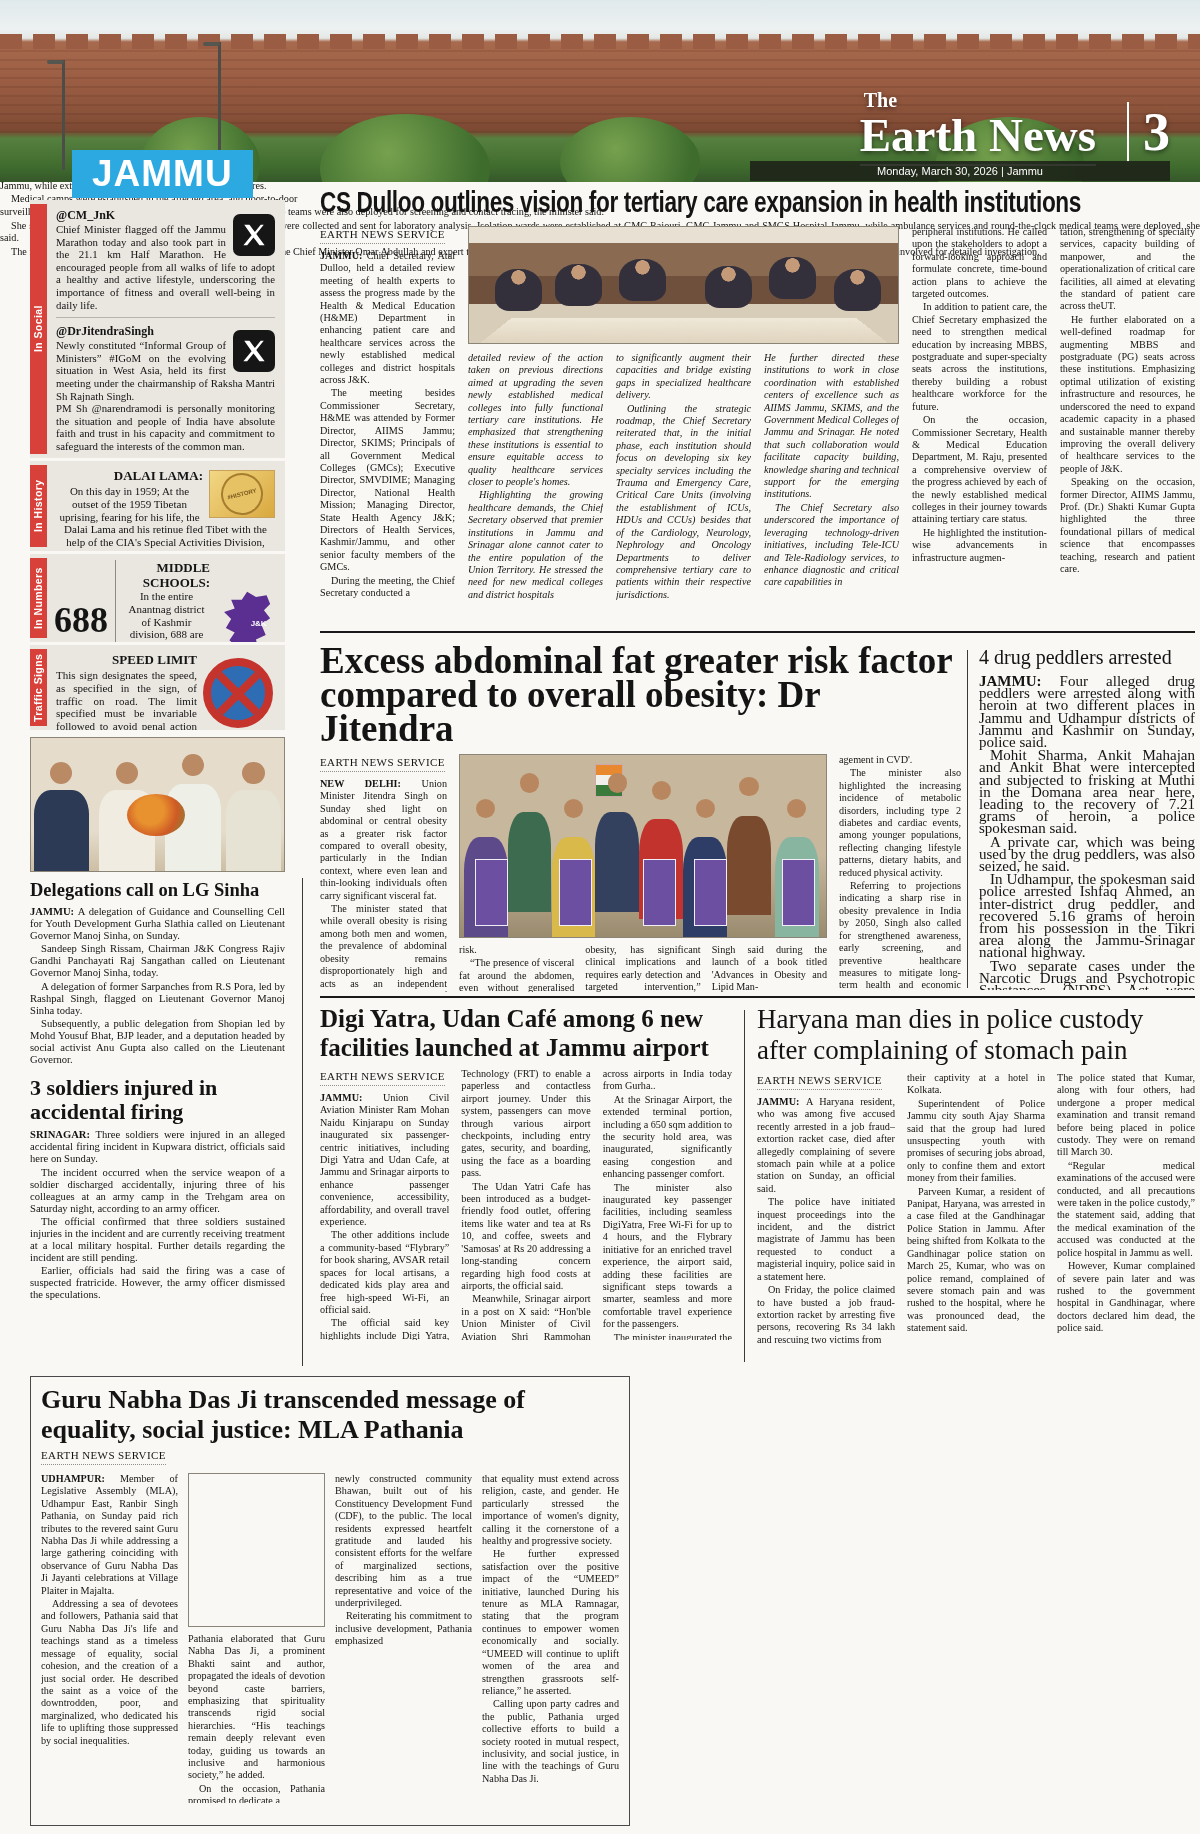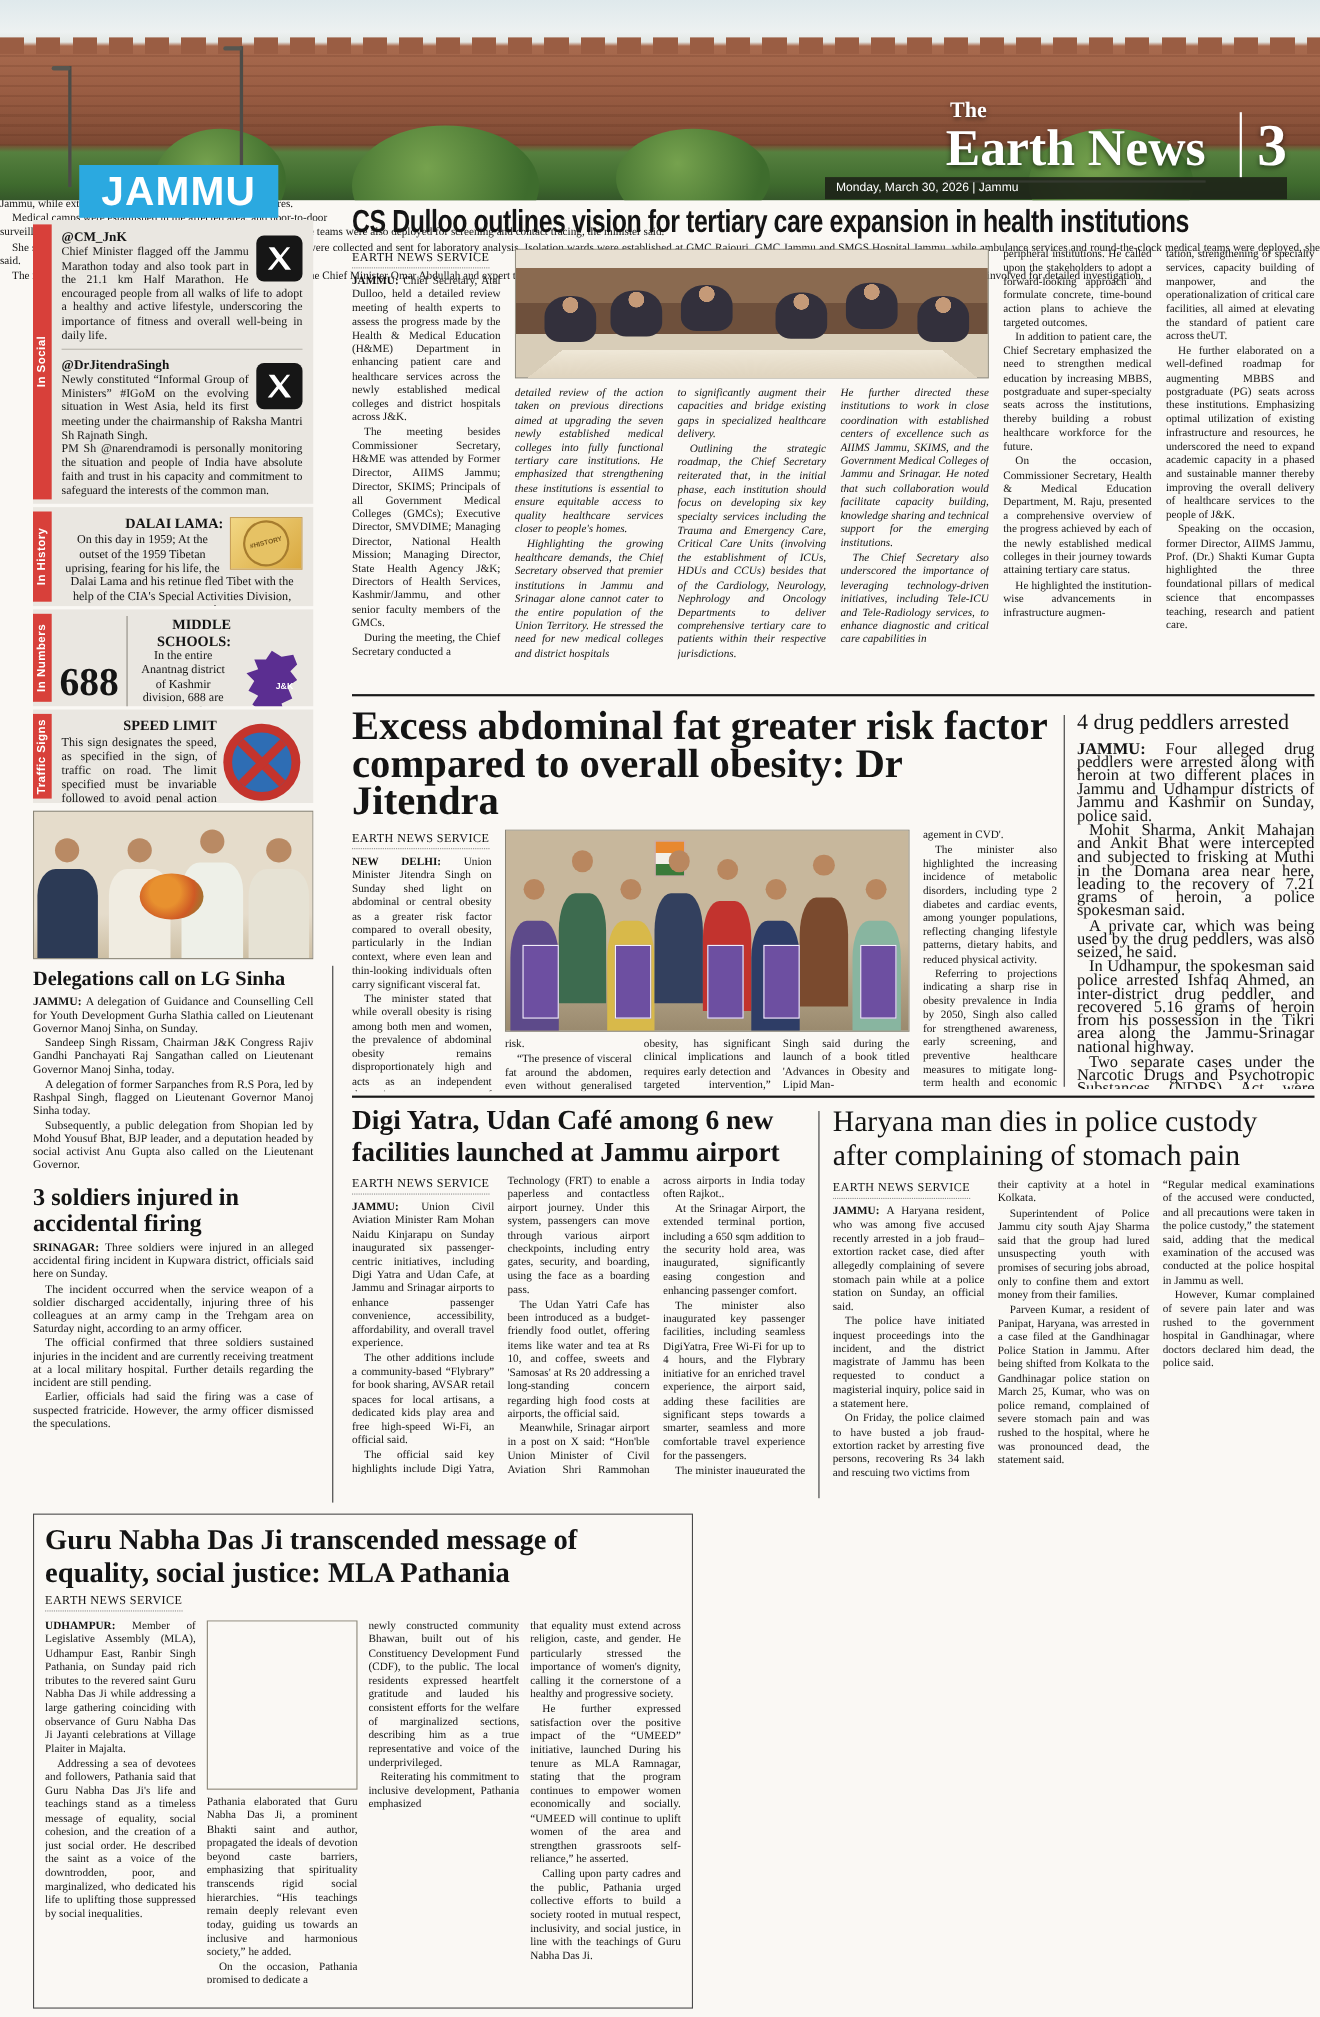--- a/index.html
+++ b/index.html
@@ -16,21 +16,21 @@
   .tree{position:absolute;border-radius:50%;background:radial-gradient(circle at 40% 35%,#76a24e,#3e6c2d 75%);}
   .lamp{position:absolute;width:3px;background:#4c4c48;}
   .lamp:before{content:"";position:absolute;left:-15px;top:0;width:17px;height:4px;background:#565650;border-radius:2px;}
   .brand{position:absolute;top:90px;right:104px;color:#fff;text-align:left;
     text-shadow:0 2px 5px rgba(0,0,0,.55);}
   .brand-the{font:700 20px/1 "Liberation Serif",serif;margin:0 0 2px 4px;}
   .brand-name{font:700 47px/1 "Liberation Serif",serif;border-bottom:2px solid #fff;padding-bottom:5px;}
   .pageno{position:absolute;top:102px;right:30px;height:60px;display:flex;align-items:center;
     color:#fff;font:700 54px/1 "Liberation Serif",serif;border-left:2px solid #fff;padding-left:14px;
     text-shadow:0 2px 5px rgba(0,0,0,.55);}
-  .datebar{position:absolute;right:30px;top:161px;width:400px;text-align:left;
+  .datebar{position:absolute;right:30px;top:161px;width:400px;text-align:center;
     background:rgba(30,36,24,.9);color:#fff;font:11px/16px "Liberation Sans",sans-serif;padding:2px 10px;}
   .jammu{position:absolute;left:72px;top:150px;background:#2BA9E0;color:#fff;
     font:700 37px/46px "Liberation Sans",sans-serif;padding:1px 20px;letter-spacing:1px;z-index:5;}
   
   .left-strip{position:absolute;left:30px;top:200px;width:255px;height:1167px;overflow:hidden;}
   .sbox{position:relative;background:#EAE7E1;margin-bottom:3px;overflow:hidden;}
   .tab{position:absolute;left:0;top:4px;bottom:4px;width:17px;background:#D8403A;color:#fff;
     font:700 10.5px/17px "Liberation Sans",sans-serif;writing-mode:vertical-rl;transform:rotate(180deg);
     display:flex;align-items:center;justify-content:center;letter-spacing:.4px;}
   .sbody{padding:8px 10px 8px 26px;}
@@ -365,21 +365,21 @@
             <p class="para">The other additions include a community-based “Flybrary” for book sharing, AVSAR retail spaces for local artisans, a dedicated kids play area and free high-speed Wi-Fi, an official said.</p>
             <p class="para">The official said key highlights include Digi Yatra, an initiative that leverages Facial Recognition</p>
           </div>
       </div>
       <div class="col">
           <p class="para">Technology (FRT) to enable a paperless and contactless airport journey. Under this system, passengers can move through various airport checkpoints, including entry gates, security, and boarding, using the face as a boarding pass.</p>
           <p class="para">The Udan Yatri Cafe has been introduced as a budget-friendly food outlet, offering items like water and tea at Rs 10, and coffee, sweets and 'Samosas' at Rs 20 addressing a long-standing concern regarding high food costs at airports, the official said.</p>
           <p class="para">Meanwhile, Srinagar airport in a post on X said: “Hon'ble Union Minister of Civil Aviation Shri Rammohan Naidu Kinjarapu ji virtually inaugurated passenger-centric facilities</p>
         </div>
       <div class="col">
-          <p class="para">across airports in India today often Rajkot..</p>
+          <p class="para">across airports in India today from Gurha..</p>
           <p class="para">At the Srinagar Airport, the extended terminal portion, including a 650 sqm addition to the security hold area, was inaugurated, significantly easing congestion and enhancing passenger comfort.</p>
           <p class="para">The minister also inaugurated key passenger facilities, including seamless DigiYatra, Free Wi-Fi for up to 4 hours, and the Flybrary initiative for an enriched travel experience, the airport said, adding these facilities are significant steps towards a smarter, seamless and more comfortable travel experience for the passengers.</p>
           <p class="para">The minister inaugurated the facilities via video conferencing.</p>
         </div>
     </div>
   </div>
 
   <div class="vrule" style="left:744px;top:1010px;height:352px"></div>
 
   <div class="art-cus">
@@ -392,20 +392,21 @@
             <p class="para">The police have initiated inquest proceedings into the incident, and the district magistrate of Jammu has been requested to conduct a magisterial inquiry, police said in a statement here.</p>
             <p class="para">On Friday, the police claimed to have busted a job fraud-extortion racket by arresting five persons, recovering Rs 34 lakh and rescuing two victims from</p>
           </div>
       </div>
       <div class="col">
           <p class="para">their captivity at a hotel in Kolkata.</p>
           <p class="para">Superintendent of Police Jammu city south Ajay Sharma said that the group had lured unsuspecting youth with promises of securing jobs abroad, only to confine them and extort money from their families.</p>
           <p class="para">Parveen Kumar, a resident of Panipat, Haryana, was arrested in a case filed at the Gandhinagar Police Station in Jammu. After being shifted from Kolkata to the Gandhinagar police station on March 25, Kumar, who was on police remand, complained of severe stomach pain and was rushed to the hospital, where he was pronounced dead, the statement said.</p>
         </div>
       <div class="col">
+          <p class="para">The police stated that Kumar, along with four others, had undergone a proper medical examination and transit remand before being placed in police custody. They were on remand till March 30.</p>
           <p class="para">“Regular medical examinations of the accused were conducted, and all precautions were taken in the police custody,” the statement said, adding that the medical examination of the accused was conducted at the police hospital in Jammu as well.</p>
           <p class="para">However, Kumar complained of severe pain later and was rushed to the government hospital in Gandhinagar, where doctors declared him dead, the police said.</p>
         </div>
     </div>
   </div>
 
   <div class="art-guru">
     <h1 class="h-serif h-guru">Guru Nabha Das Ji transcended message of equality, social justice: MLA Pathania</h1>
     <span class="byline">EARTH NEWS SERVICE</span>
     <div class="guru-grid cols">

